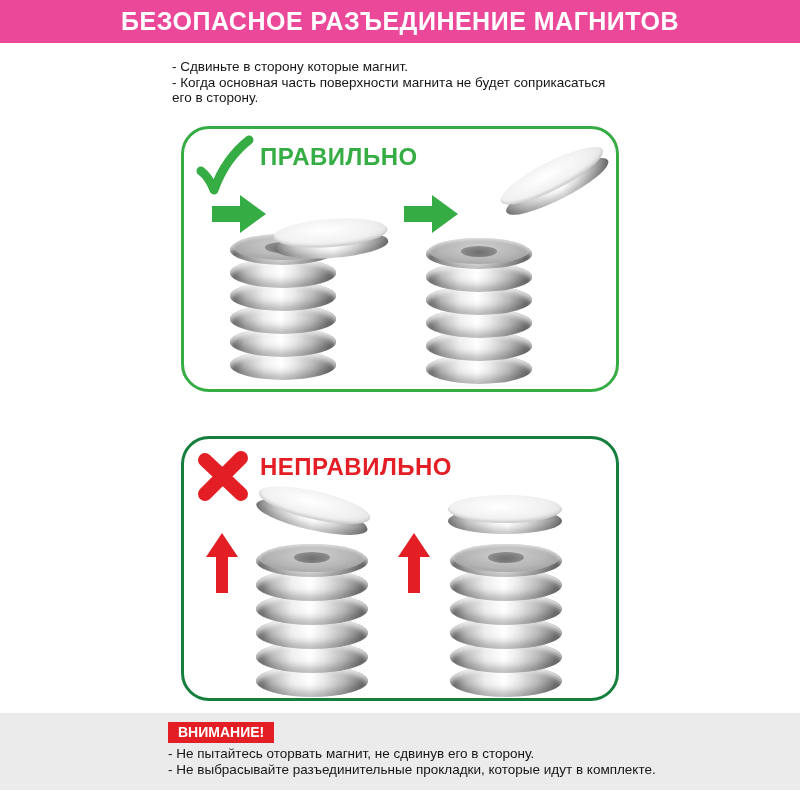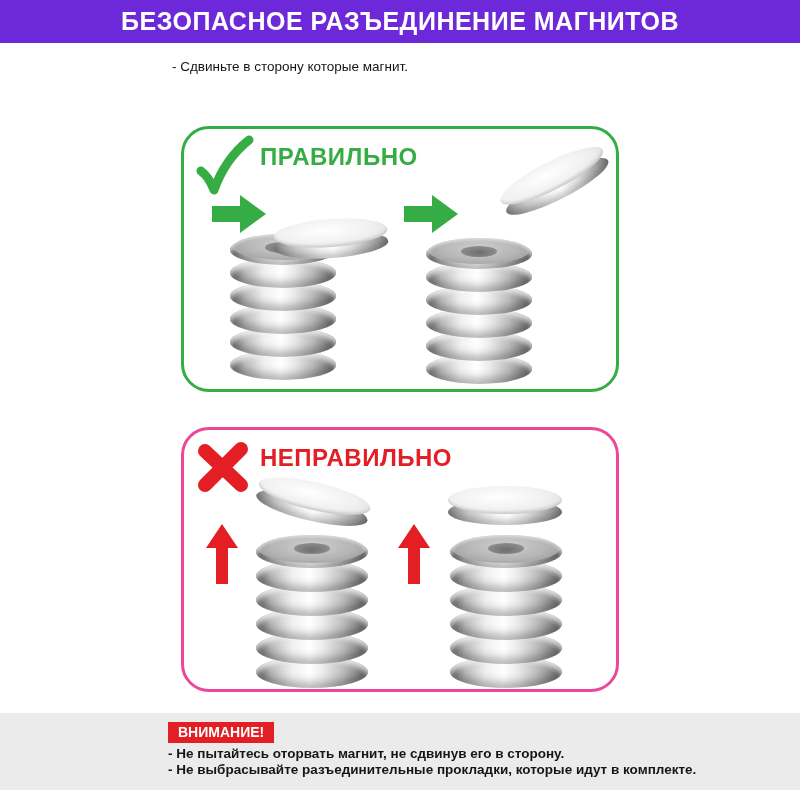--- a/index.html
+++ b/index.html
@@ -1,31 +1,31 @@
 <!DOCTYPE html>
 <html><head>
 <meta charset="utf-8">
 <style>
   html,body{margin:0;padding:0;background:#fff;}
   .stage{position:relative;width:800px;height:800px;background:#ffffff;overflow:hidden;
          font-family:"Liberation Sans", sans-serif;}
 
   
-  .topbar{position:absolute;left:0;top:0;width:800px;height:43px;background:#6d28d9;
+  .topbar{position:absolute;left:0;top:0;width:800px;height:43px;background:#ec4899;
           display:flex;align-items:center;justify-content:center;}
   .topbar h1{margin:0;color:#ffffff;font-size:25px;font-weight:bold;letter-spacing:.5px;}
 
   
   .intro{position:absolute;left:172px;top:59px;width:480px;color:#161616;
          font-size:13.5px;line-height:15.5px;}
 
   
   .panel{position:absolute;left:181px;width:432px;border-radius:28px;background:#fff;}
   .panel-green{top:126px;height:260px;border:3px solid #35ad44;}
-  .panel-red{top:427px;height:259px;border:3px solid #ec4899;text-align:right;}
+  .panel-red{top:436px;height:259px;border:3px solid #15803d;text-align:right;}
   .panel-title{position:absolute;left:76px;top:14px;font-size:24px;font-weight:bold;letter-spacing:.5px;}
   .panel-green .panel-title{color:#35ad44;}
   .panel-red .panel-title{color:#e31e24;}
   .mark{position:absolute;}
 
   
   .arrow{position:absolute;}
 
   
   .stack{position:absolute;}
@@ -53,33 +53,35 @@
         box-shadow:inset 0 -5px 6px rgba(0,0,0,.22);}
   .loose .face{position:absolute;left:0;top:0;width:114px;height:28px;border-radius:50%;
         background:radial-gradient(ellipse at 45% 40%,#ffffff 0%,#f0f0f0 55%,#cfcfcf 100%);
         box-shadow:inset 0 -2px 3px rgba(0,0,0,.12);}
 
   
   .notice{position:absolute;left:0;top:713px;width:800px;height:77px;background:#ebebeb;}
   .badge{position:absolute;left:168px;top:9px;background:#e31e24;color:#ffffff;
          font-size:14px;font-weight:bold;padding:2px 10px 3px 10px;}
   .notice-lines{position:absolute;left:168px;top:33px;color:#161616;
-         font-size:13.5px;line-height:15.5px;font-weight:bold;}
+         font-size:13.5px;line-height:15.5px;}
 </style>
 </head>
 <body>
 
 <div class="stage">
 
   <header class="topbar">
     <h1>БЕЗОПАСНОЕ РАЗЪЕДИНЕНИЕ МАГНИТОВ</h1>
   </header>
 
   <section class="intro">
     <div>- Сдвиньте в сторону которые магнит.</div>
+    <div>- Когда основная часть поверхности магнита не будет соприкасаться</div>
+    <div>его в сторону.</div>
   </section>
 
   <section class="panel panel-green">
     <svg class="mark" style="left:10px;top:6px;" width="60" height="64" viewBox="0 0 60 64">
       <path d="M7 36 Q15 42 20 55 Q31 24 55 5" fill="none" stroke="#35ad44" stroke-width="9" stroke-linecap="round" stroke-linejoin="round"></path>
     </svg>
     <div class="panel-title">ПРАВИЛЬНО</div>
 
     <svg class="arrow" style="left:28px;top:66px;" width="54" height="38" viewBox="0 0 54 38">
       <path d="M0 11 H28 V0 L54 19 L28 38 V27 H0 Z" fill="#35ad44"></path>

